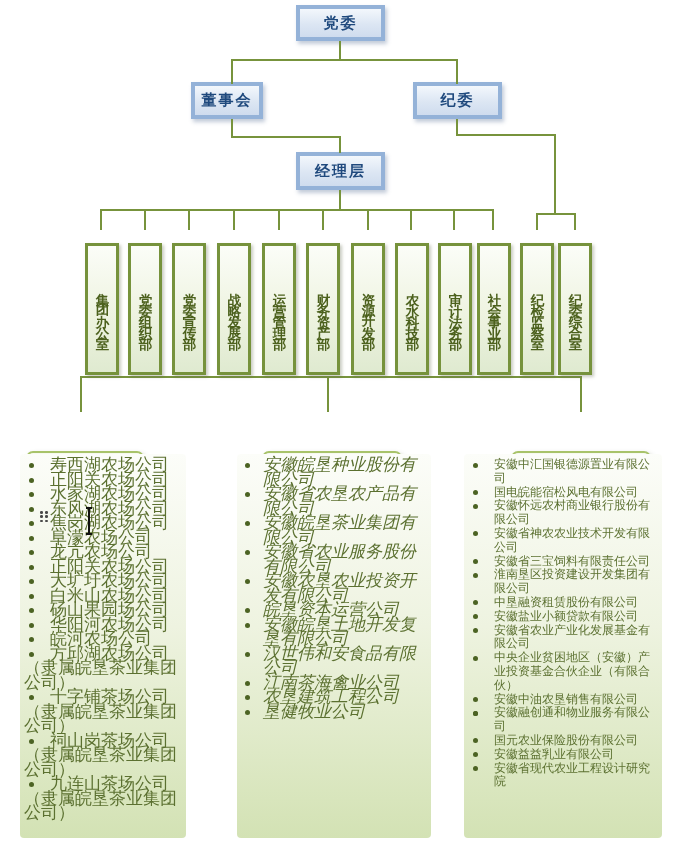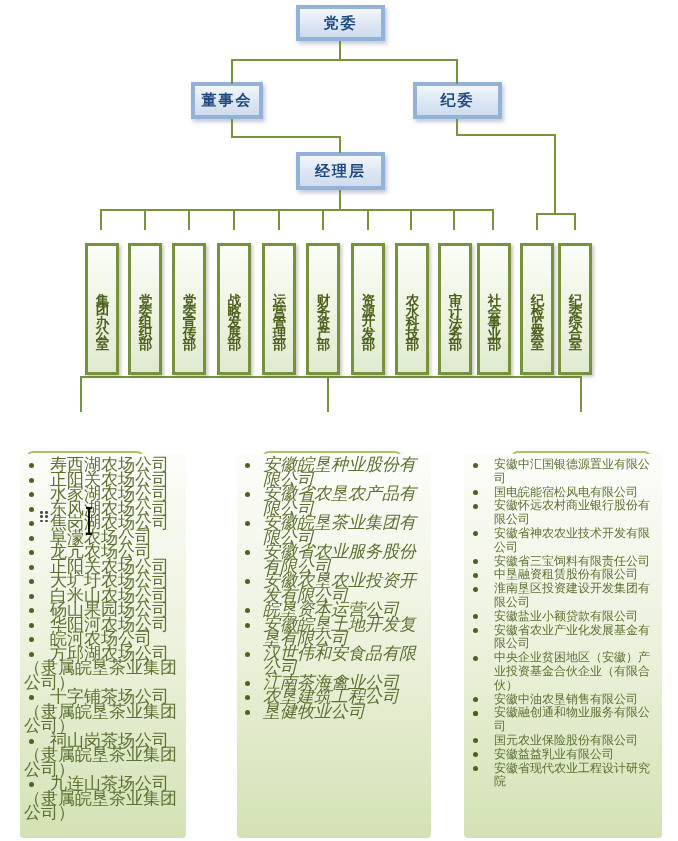--- a/index.html
+++ b/index.html
@@ -376,27 +376,27 @@
 
 
         <li class="li">
           <span class="dot"></span>
           <span class="li-text">安徽省三宝饲料有限责任公司</span>
           
         </li>
 
         <li class="li">
           <span class="dot"></span>
+          <span class="li-text">淮南垦区投资建设开发集团有限公司</span>
+          
+        </li>
+
+        <li class="li">
+          <span class="dot"></span>
           <span class="li-text">中垦融资租赁股份有限公司</span>
-          
-        </li>
-
-        <li class="li">
-          <span class="dot"></span>
-          <span class="li-text">淮南垦区投资建设开发集团有限公司</span>
           
         </li>
 
         <li class="li">
           <span class="dot"></span>
           <span class="li-text">安徽盐业小额贷款有限公司</span>
           
         </li>
 
         <li class="li">

